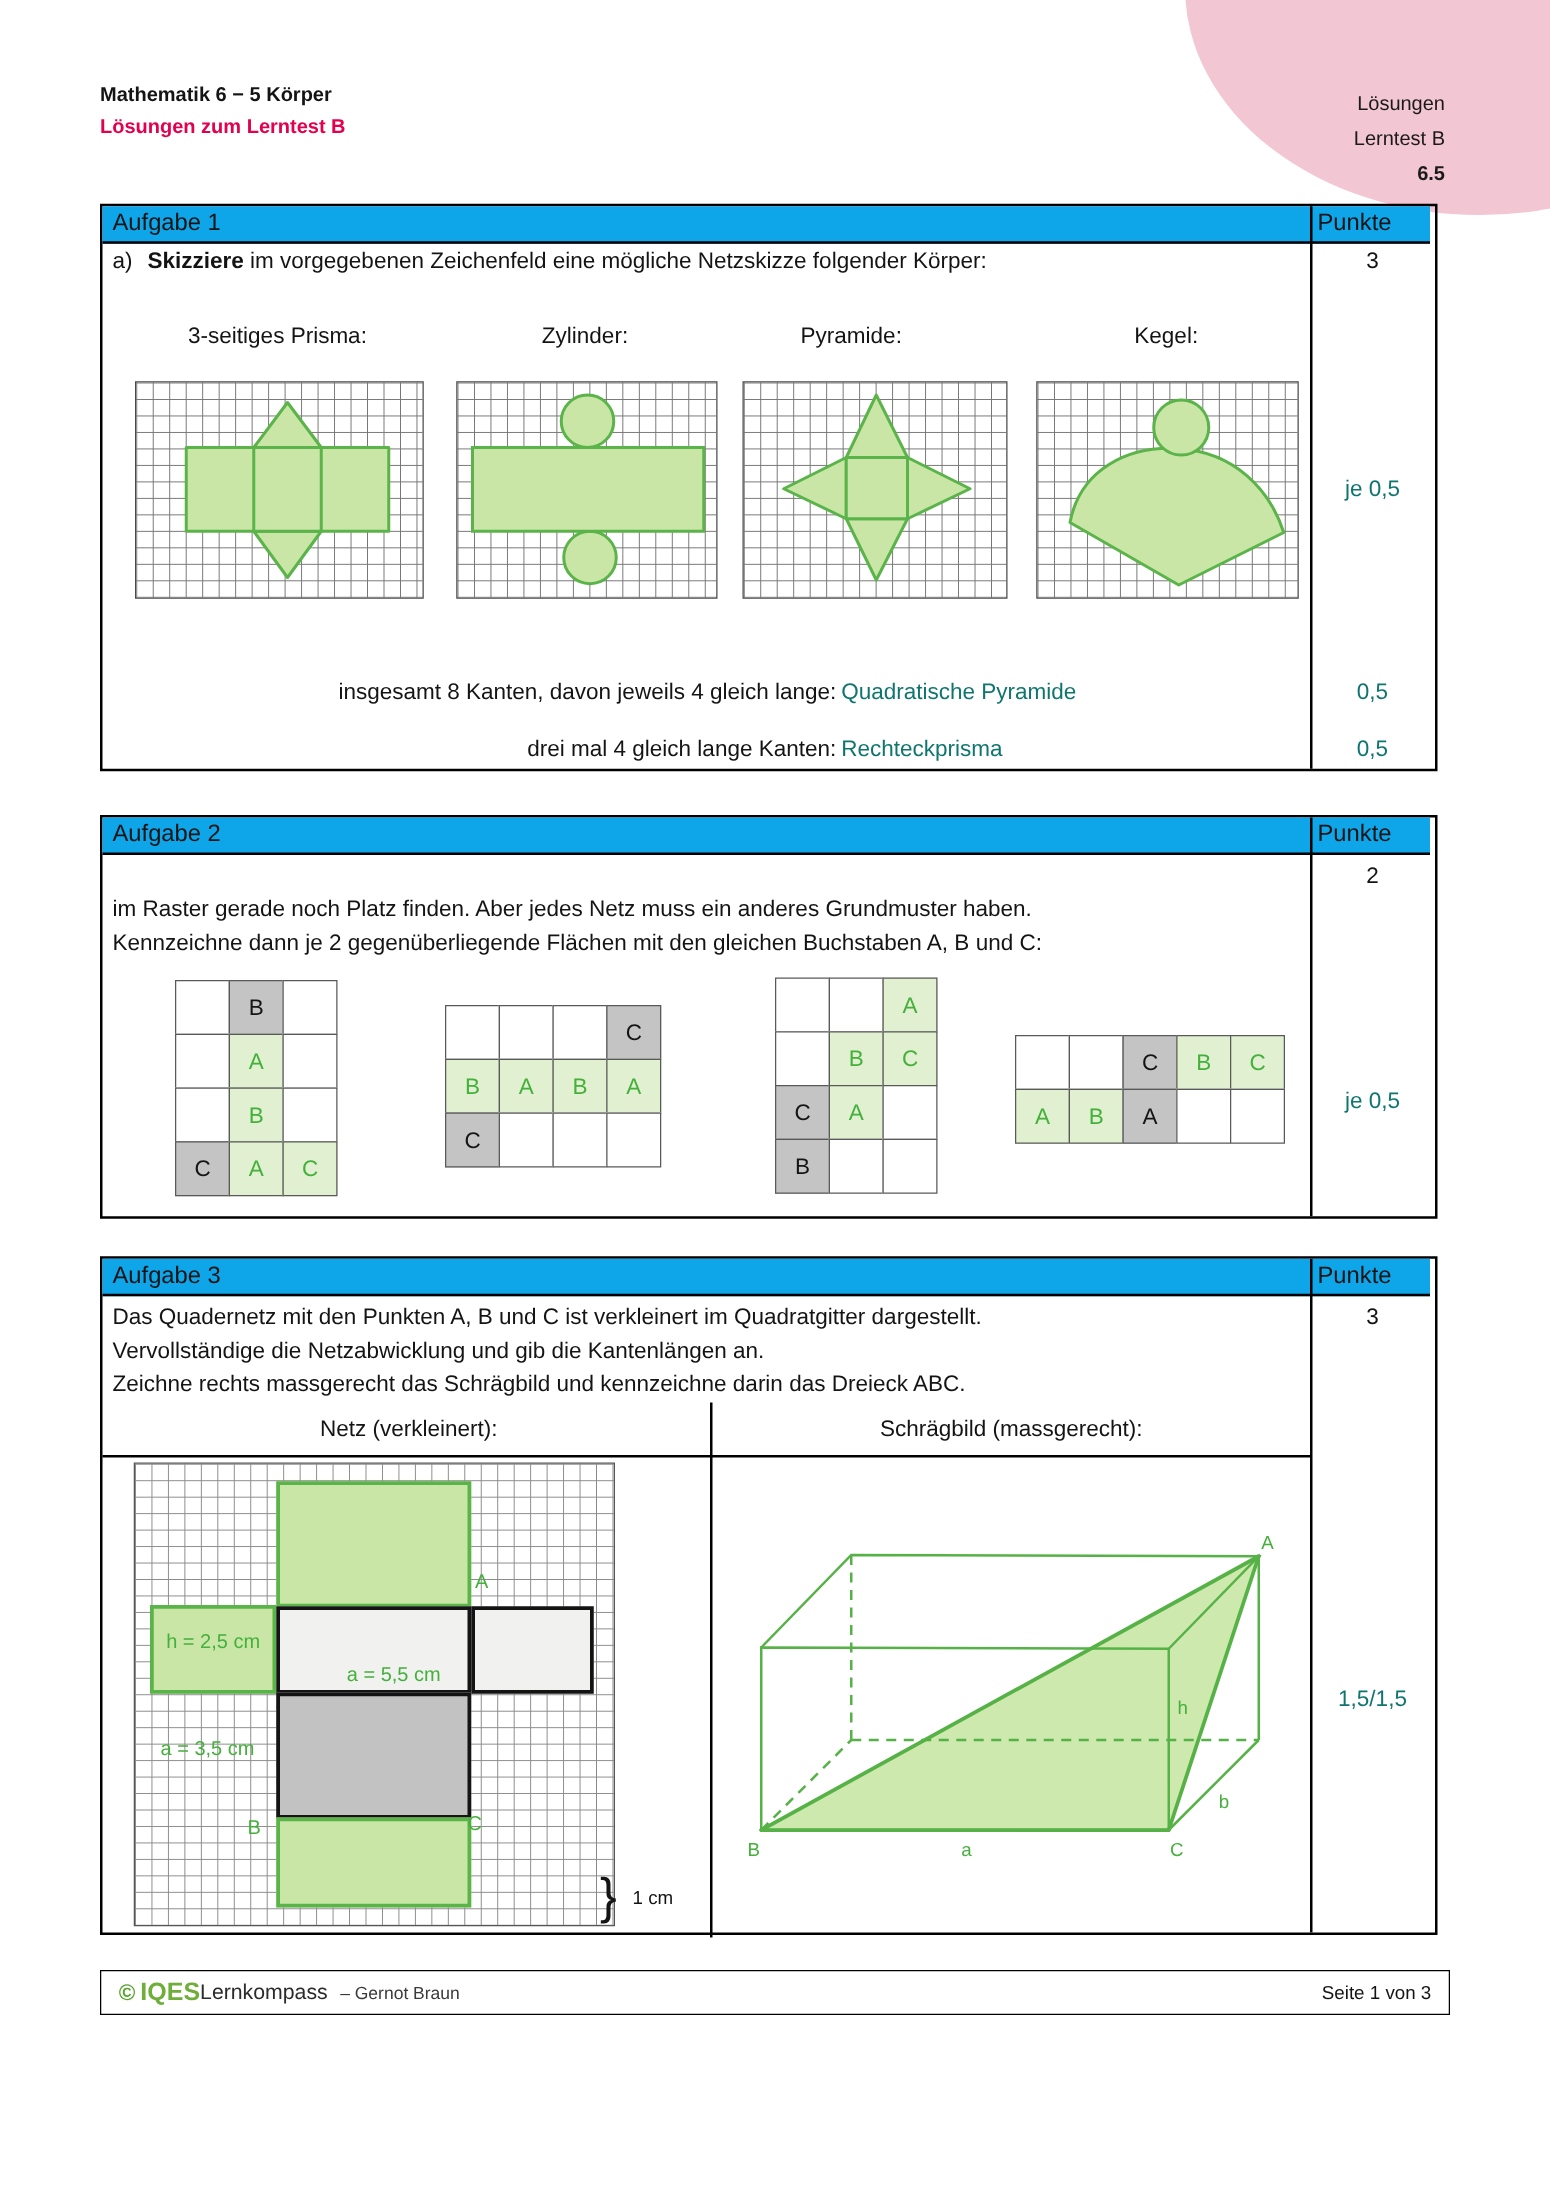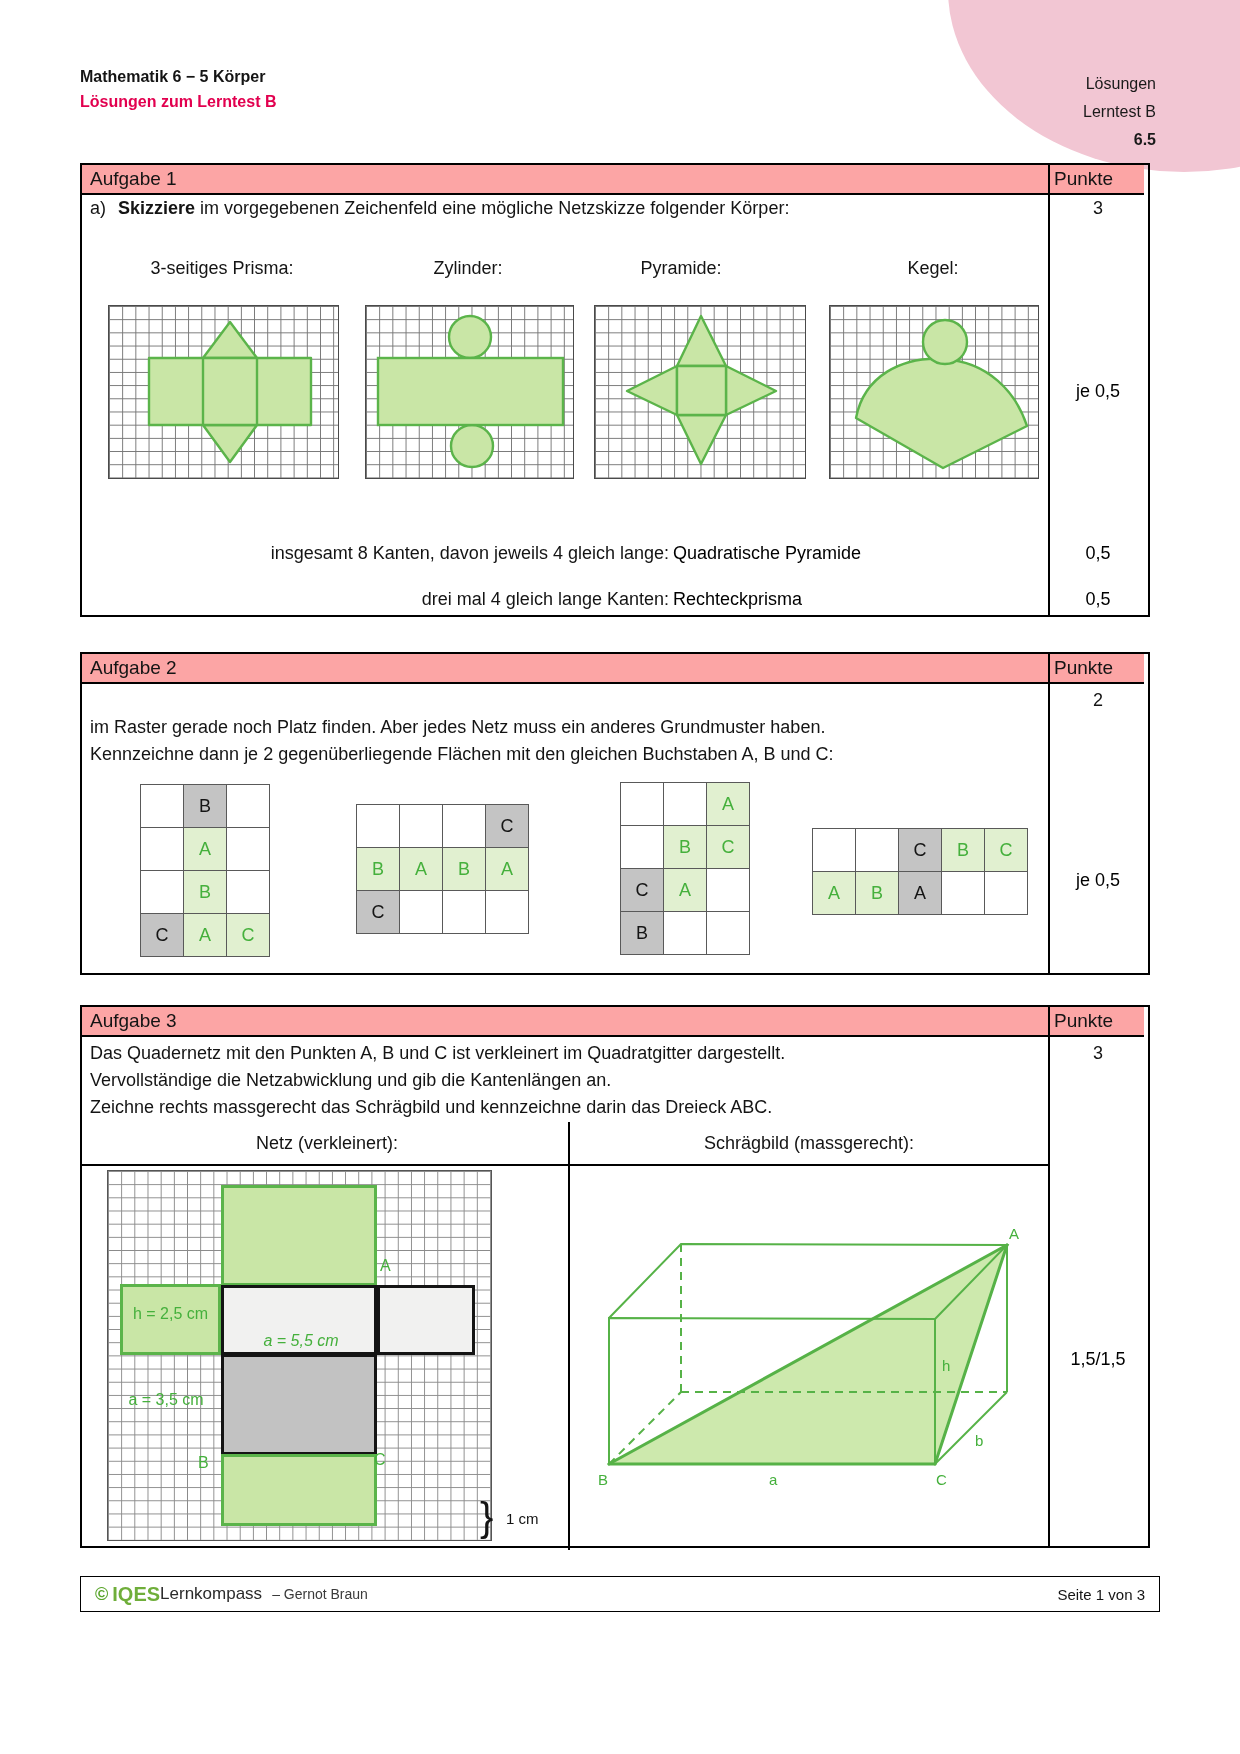--- a/index.html
+++ b/index.html
@@ -1,29 +1,29 @@
 <!DOCTYPE html>
 <html><head>
 <meta charset="utf-8">
 <style>
   html,body{margin:0;padding:0;background:#e8e8e8;}
   .page{position:relative;width:1240px;height:1754px;margin:0 auto;background:#ffffff;
         overflow:hidden;font-family:"Liberation Sans","DejaVu Sans",sans-serif;
         font-size:18px;color:#141414;}
   .abs{position:absolute;}
   .bold{font-weight:bold;}
-  .gt{color:#000000;}
+  .gt{color:#0f766e;}
   .red{color:#e2004f;}
   .blob{position:absolute;left:948px;top:-192px;width:472px;height:364px;
         border-radius:50%;background:#f2c6d3;}
   .corner-text{position:absolute;left:930px;top:70px;width:226px;text-align:right;
         font-size:16px;line-height:28px;color:#1a1a1a;}
   .doc-header{position:absolute;left:80px;top:64px;font-size:16px;line-height:25px;}
   .task{position:absolute;left:80px;width:1070px;border:2px solid #000;box-sizing:border-box;background:transparent;}
-  .task-header{position:absolute;left:0;right:4px;top:0;height:28px;background:#fca5a5;border-bottom:2px solid #000;padding-left:28px;}
+  .task-header{position:absolute;left:0;right:4px;top:0;height:28px;background:#0ea5e9;border-bottom:2px solid #000;padding-left:28px;}
   .task-title{position:absolute;left:8px;top:3px;font-size:19px;}
   .pts-label{position:absolute;left:972px;top:3px;font-size:19px;}
   .pts-divider{position:absolute;left:966px;top:0;bottom:0;width:2px;background:#000;}
   .pts-val{position:absolute;left:966px;width:100px;text-align:center;font-size:18px;}
   .gridpaper{position:absolute;background-color:#fff;
      background-image:linear-gradient(to right,#767676 1px,transparent 1px),
                       linear-gradient(to bottom,#767676 1px,transparent 1px);
      background-size:13.2px 13.2px;border:1px solid #4a4a4a;}
   .finegrid{position:absolute;background-color:#fff;
      background-image:linear-gradient(to right,#8b8b8b 1px,transparent 1px),
@@ -268,21 +268,21 @@
     <div class="vline" style="left:486px;top:115px;width:2px;height:428px;"></div>
 
     <div class="finegrid" style="left:25px;top:163px;width:383px;height:369px;"></div>
     <div class="face greenf" style="left:139px;top:178px;width:156px;height:101px;"></div>
     <div class="face greenf" style="left:38px;top:277px;width:101px;height:71px;"></div>
     <div class="face lightf" style="left:139px;top:278px;width:156px;height:70px;"></div>
     <div class="face lightf" style="left:295px;top:278px;width:98px;height:70px;"></div>
     <div class="face grayf" style="left:139px;top:347px;width:156px;height:101px;"></div>
     <div class="face greenf" style="left:139px;top:447px;width:156px;height:72px;"></div>
     <div class="dim" style="left:38px;top:298px;width:101px;">h = 2,5 cm</div>
-    <div class="dim" style="left:141px;top:325px;width:156px;font-style:italic;">a = 5,5 cm</div>
+    <div class="dim" style="left:155px;top:325px;width:156px;">a = 5,5 cm</div>
     <div class="dim" style="left:30px;top:384px;width:108px;">a = 3,5 cm</div>
     <div class="cletter" style="left:298px;top:250px;">A</div>
     <div class="cletter" style="left:116px;top:447px;">B</div>
     <div class="cletter" style="left:292px;top:444px;">C</div>
     <div class="abs" style="left:398px;top:488px;font-size:40px;font-weight:300;">}</div>
     <div class="abs" style="left:424px;top:503px;font-size:15px;">1 cm</div>
 
     <svg class="abs" style="left:486px;top:157px;" width="480" height="383" viewBox="0 0 480 383">
       <polygon points="41,300 439,81 367,300" fill="#cde9ad" stroke="none"></polygon>
       <g stroke="#56b247" stroke-width="2" fill="none">

